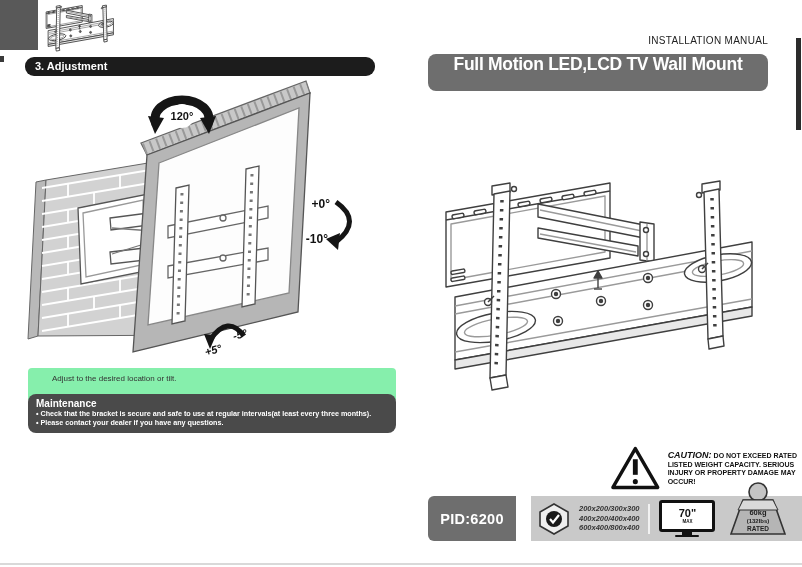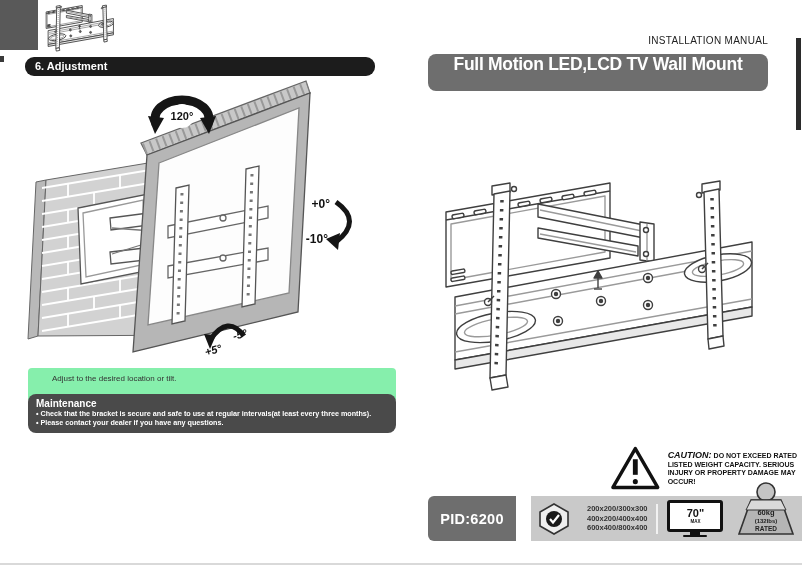--- a/index.html
+++ b/index.html
@@ -28,21 +28,21 @@
   .caution-row{left:610px;top:444px;width:192px;display:flex;gap:7px;align-items:flex-start;}
   .caution-text{width:138px;font-size:7px;font-weight:bold;line-height:8.6px;color:#111;}
   .caution-text .c-label{font-size:9px;font-weight:800;font-style:italic;}
 
   .spec-bar{left:428px;top:496px;height:45px;display:flex;gap:15px;}
   .pid-box{width:88px;height:45px;background:#6e6e6e;border-radius:6px 0 0 6px;
            display:flex;align-items:center;justify-content:center;}
   .pid-box span{color:#fff;font-weight:bold;font-size:14.5px;letter-spacing:.3px;}
   .spec-info{width:280px;height:45px;background:#c9c9c9;border-radius:0 6px 6px 0;
              display:flex;align-items:center;padding:0 6px;box-sizing:border-box;}
-  .vesa-text{font-size:7.5px;font-weight:bold;color:#333;line-height:9.5px;margin-left:16px;}
+  .vesa-text{font-size:7.5px;font-weight:bold;color:#333;line-height:9.5px;margin-left:8px;font-style:italic;}
   .spec-divider{width:2px;height:30px;background:#f2f2f2;margin:0 9px;}
   .tv-icon{display:flex;flex-direction:column;align-items:center;}
   .tv-frame{width:50px;height:26px;border:3px solid #111;border-radius:3px;background:#fff;
             display:flex;flex-direction:column;align-items:center;justify-content:center;}
   .tv-size{font-size:11px;font-weight:bold;color:#111;line-height:11px;}
   .tv-max{font-size:4.5px;font-weight:bold;color:#111;line-height:5px;}
   .tv-stand{width:10px;height:3px;background:#111;}
   .tv-base{width:24px;height:2.5px;background:#111;border-radius:1px;}
   .weight-wrap{margin-left:6px;margin-top:-13px;}
 
@@ -60,21 +60,21 @@
   <div class="abs edge-tick"></div>
   <div class="abs right-edge-bar"></div>
   <div class="abs bottom-line"></div>
 
   <div class="abs manual-label">INSTALLATION MANUAL</div>
 
   <div class="abs title-bar">
     <span>Full Motion LED,LCD TV Wall Mount</span>
   </div>
 
-  <div class="abs section-bar">6. Adjustment</div>
+  <div class="abs section-bar">3. Adjustment</div>
 
   <svg class="abs right-diagram" width="382" height="225" viewBox="0 0 382 225">
     <g id="mount-art" stroke="#3f3f3f" fill="none" stroke-linejoin="round">
 
       <g>
         <polygon points="28,44 192,15 192,90 28,119" fill="#fff"></polygon>
         <line x1="28" y1="52" x2="192" y2="23"></line>
         <polygon points="33,56 187,28 187,84 33,112" stroke="#9a9a9a"></polygon>
         <rect x="34" y="46" width="12" height="4" rx="2" fill="#fff" transform="rotate(-10 40 48)"></rect>
         <rect x="56" y="42" width="12" height="4" rx="2" fill="#fff" transform="rotate(-10 62 44)"></rect>

